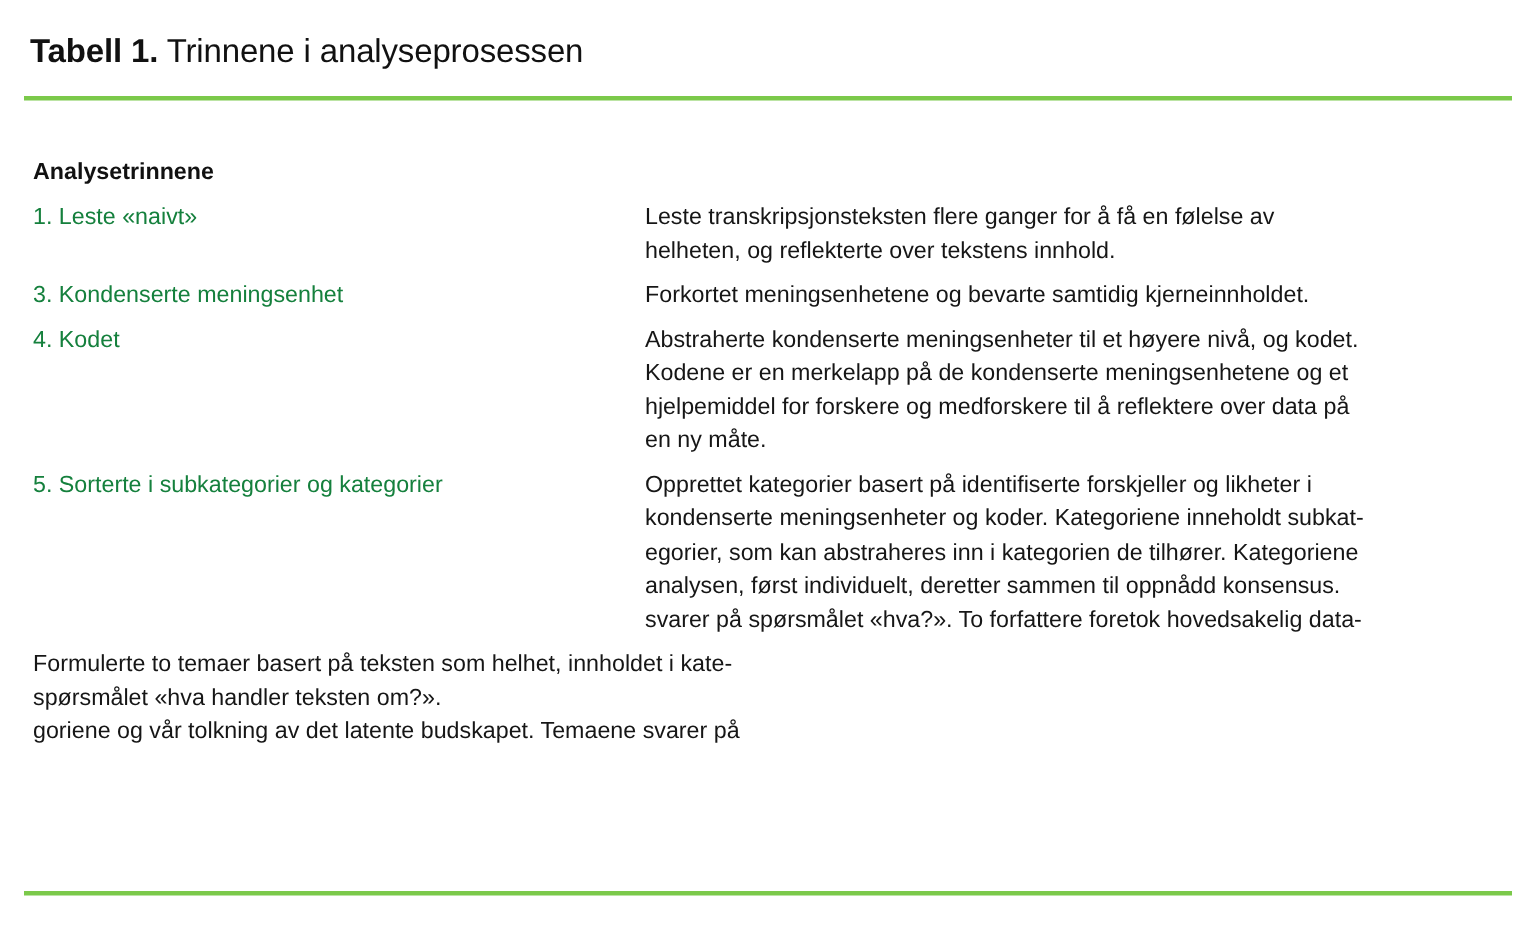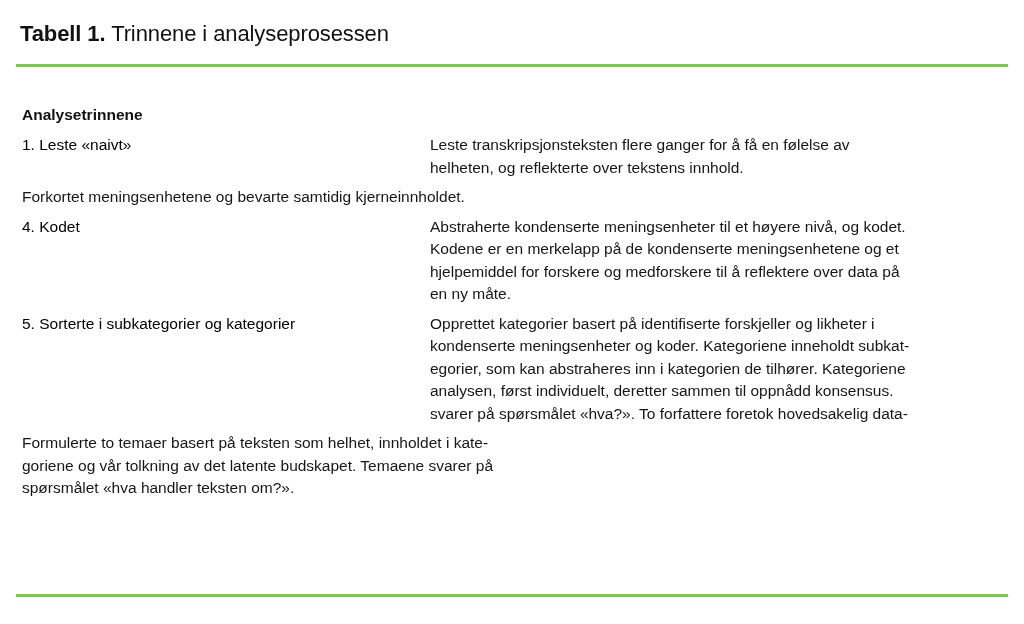--- a/index.html
+++ b/index.html
@@ -73,21 +73,21 @@
     align-items: flex-start;
     margin-bottom: 7px;
   }
   .row:last-child { margin-bottom: 0; }
 
   .cell-step {
     flex: 0 0 408px;
     width: 408px;
     font-size: 15.5px;
     line-height: 22.5px;
-    color: #000000;
+    color: #15803d;
     padding-right: 8px;
     box-sizing: border-box;
   }
 
   .cell-desc {
     flex: 1 1 auto;
     font-size: 15.5px;
     line-height: 22.5px;
     color: #161616;
   }
@@ -115,20 +115,21 @@
     <div class="row">
       <div class="cell-step">1. Leste «naivt»</div>
       <div class="cell-desc">
         <span class="line">Leste transkripsjonsteksten flere ganger for å få en følelse av</span>
         <span class="line">helheten, og reflekterte over tekstens innhold.</span>
       </div>
     </div>
 
 
     <div class="row">
+      <div class="cell-step">3. Kondenserte meningsenhet</div>
       <div class="cell-desc">
         <span class="line">Forkortet meningsenhetene og bevarte samtidig kjerneinnholdet.</span>
       </div>
     </div>
 
     <div class="row">
       <div class="cell-step">4. Kodet</div>
       <div class="cell-desc">
         <span class="line">Abstraherte kondenserte meningsenheter til et høyere nivå, og kodet.</span>
         <span class="line">Kodene er en merkelapp på de kondenserte meningsenhetene og et</span>
@@ -144,22 +145,22 @@
         <span class="line">kondenserte meningsenheter og koder. Kategoriene inneholdt subkat-</span>
         <span class="line">egorier, som kan abstraheres inn i kategorien de tilhører. Kategoriene</span>
         <span class="line">analysen, først individuelt, deretter sammen til oppnådd konsensus.</span>
         <span class="line">svarer på spørsmålet «hva?». To forfattere foretok hovedsakelig data-</span>
       </div>
     </div>
 
     <div class="row">
       <div class="cell-desc">
         <span class="line">Formulerte to temaer basert på teksten som helhet, innholdet i kate-</span>
+        <span class="line">spørsmålet «hva handler teksten om?».</span>
         <span class="line">goriene og vår tolkning av det latente budskapet. Temaene svarer på</span>
-        <span class="line">spørsmålet «hva handler teksten om?».</span>
       </div>
     </div>
 
   </div>
 
   <div class="rule rule-bottom" style="background: rgb(123, 201, 74);"></div>
 
 </div>
 
 </body></html>

